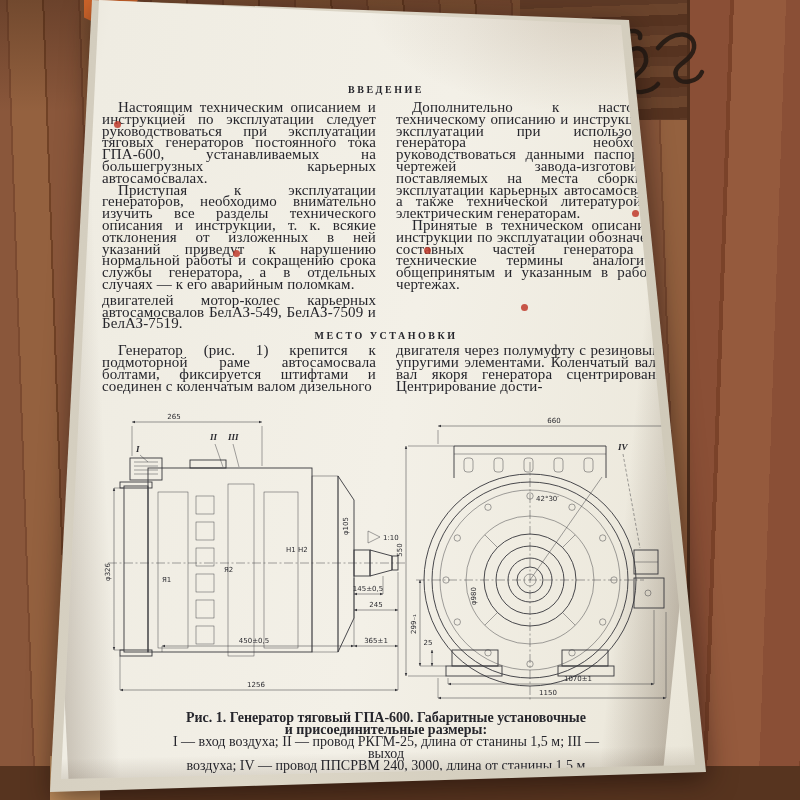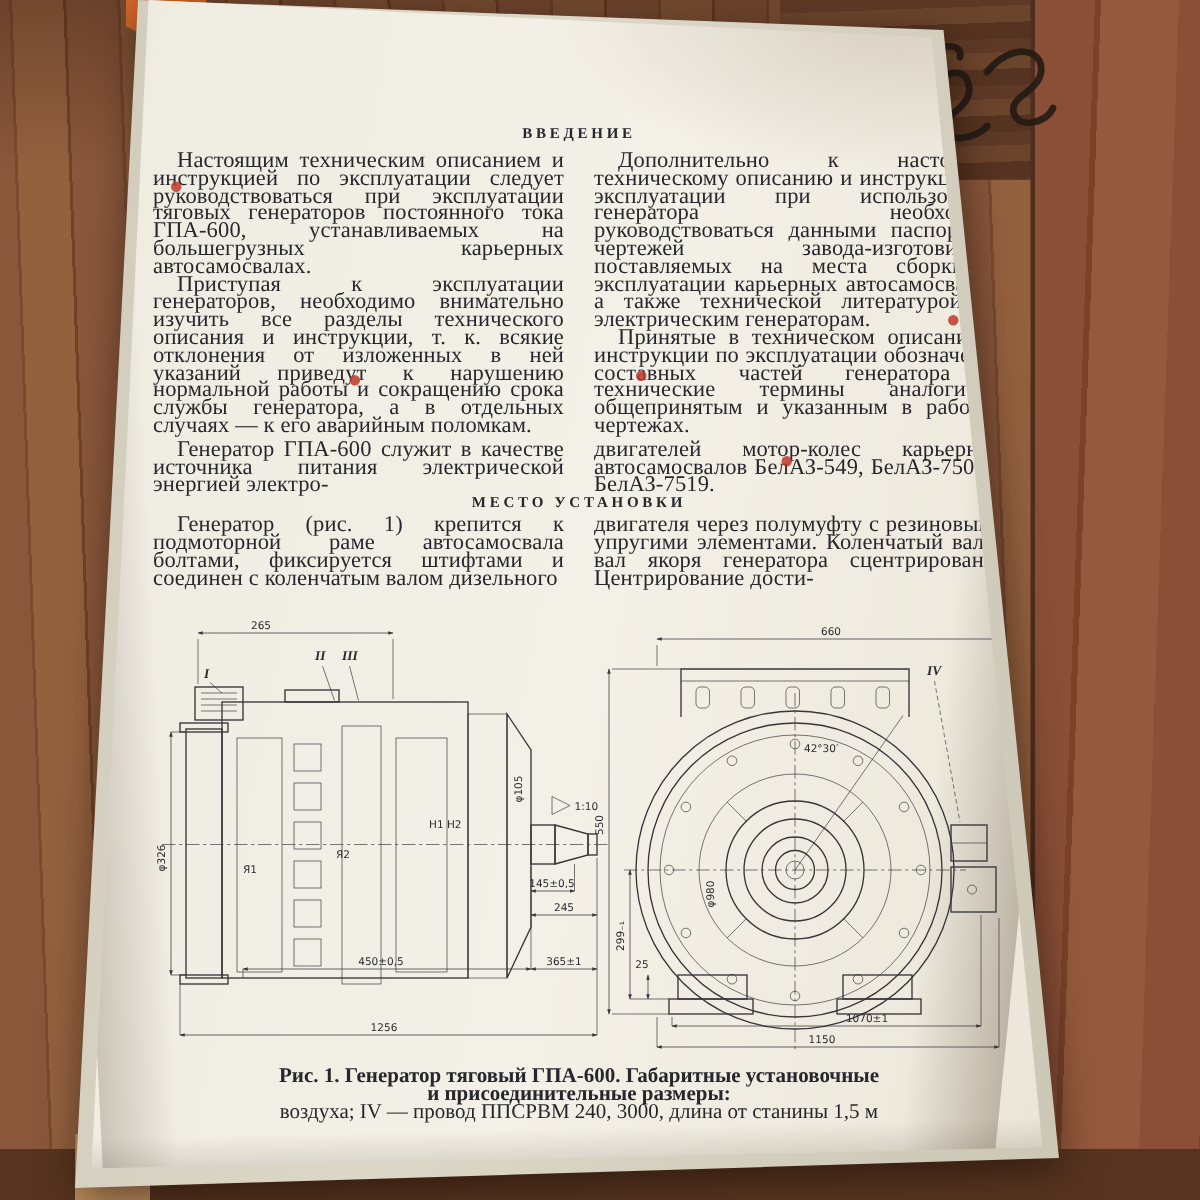--- a/index.html
+++ b/index.html
@@ -101,23 +101,20 @@
           <p>Настоящим техническим описанием и инструкцией по эксплуатации следует руководствоваться при эксплуатации тяговых генераторов постоянного тока ГПА-600, устанавливаемых на большегрузных карьерных автосамосвалах.</p>
           <p>Приступая к эксплуатации генераторов, необходимо внимательно изучить все разделы технического описания и инструкции, т. к. всякие отклонения от изложенных в ней указаний приведут к нарушению нормальной работы и сокращению срока службы генератора, а в отдельных случаях — к его аварийным поломкам.</p>
         </div>
         <div class="col">
           <p>Дополнительно к настоящим техническому описанию и инструкции по эксплуатации при использовании генератора необходимо руководствоваться данными паспорта и чертежей завода-изготовителя, поставляемых на места сборки и эксплуатации карьерных автосамосвалов, а также технической литературой по электрическим генераторам.</p>
           <p>Принятые в техническом описании и инструкции по эксплуатации обозначения составных частей генератора и технические термины аналогичны общепринятым и указанным в рабочих чертежах.</p>
         </div>
       </div>
 
       <div class="cols" style="margin-top:4px">
-        <div class="col">
-          <p>Генератор ГПА-600 служит в качестве источника питания электрической энергией электро-</p>
-        </div>
         <div class="col">
           <p class="cont">двигателей мотор-колес карьерных автосамосвалов БелАЗ-549, БелАЗ-7509 и БелАЗ-7519.</p>
         </div>
       </div>
 
       <h1 class="sec sec3">МЕСТО УСТАНОВКИ</h1>
       <div class="cols" style="margin-top:4px">
         <div class="col">
           <p>Генератор (рис. 1) крепится к подмоторной раме автосамосвала болтами, фиксируется штифтами и соединен с коленчатым валом дизельного</p>
         </div>
@@ -281,20 +278,21 @@
           <text class="dl" text-anchor="middle" transform="rotate(-90 374 196)" x="374" y="196">φ980</text>
           <text class="dl" x="434" y="101">42°30′</text>
           <text class="dr" x="516" y="50">IV</text>
           <text class="dl" text-anchor="middle" x="476" y="281">1070±1</text>
           <text class="dl" text-anchor="middle" x="446" y="295">1150</text>
         </svg>
 
         <figcaption class="caption">
           <div class="b">Рис. 1. Генератор тяговый ГПА-600. Габаритные установочные</div>
           <div class="b">и присоединительные размеры:</div>
+          <div>I — вход воздуха; II — провод РКГМ-25, длина от станины 1,5 м; III — выход</div>
           <div>воздуха; IV — провод ППСРВМ 240, 3000, длина от станины 1,5 м</div>
         </figcaption>
       </figure>
     </div>
 
     <div class="rdot" style="left:114px;top:121px"></div>
     <div class="rdot" style="left:233px;top:250px"></div>
     <div class="rdot" style="left:424px;top:247px"></div>
     <div class="rdot" style="left:632px;top:210px"></div>
     <div class="rdot" style="left:521px;top:304px"></div>

